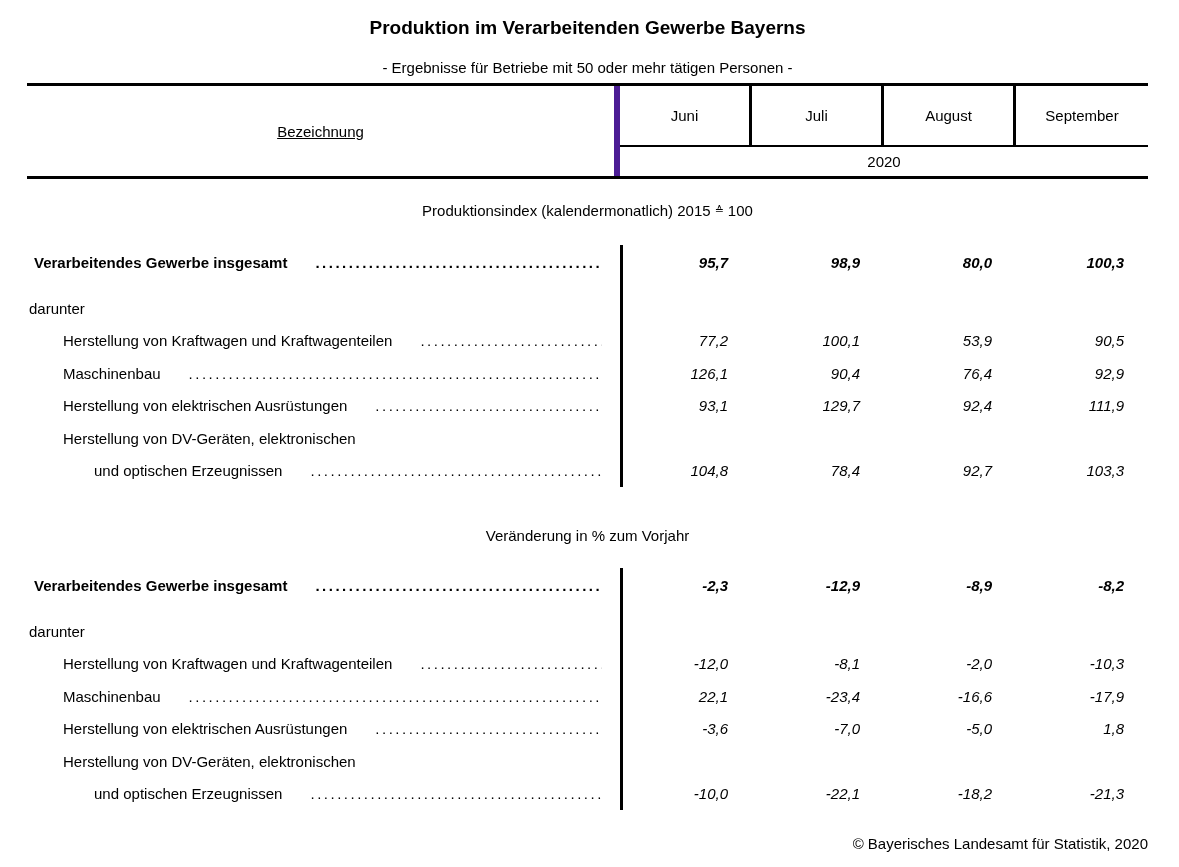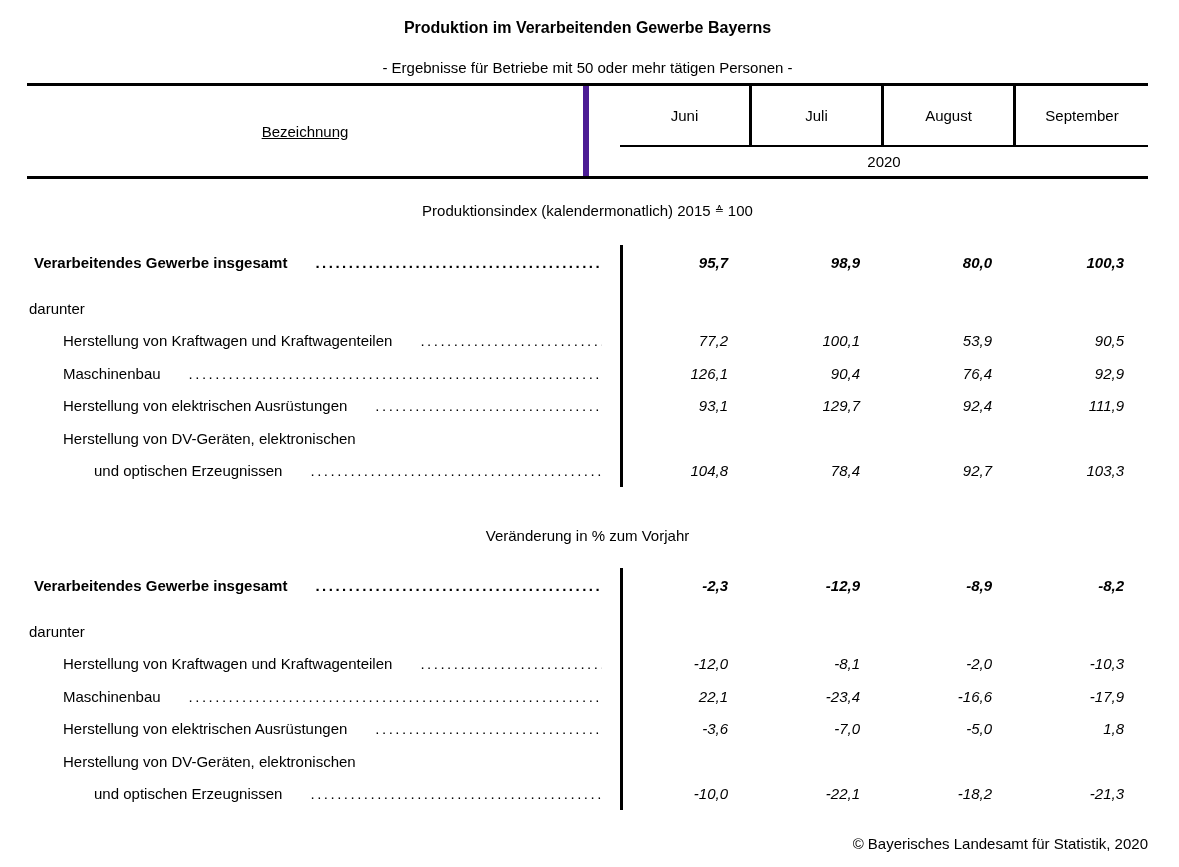--- a/index.html
+++ b/index.html
@@ -7,39 +7,39 @@
     position:relative;
     width:1179px; height:867px;
     background:#ffffff;
     color:#000000;
     font-family:"Liberation Sans", sans-serif;
     font-size:15px;
     overflow:hidden;
   }
   .doc-title {
     position:absolute; top:17px; left:27px; width:1121px;
-    text-align:center; font-size:16px; font-weight:bold; line-height:22px;
+    text-align:center; font-size:19px; font-weight:bold; line-height:22px;
   }
   .doc-subtitle {
     position:absolute; top:58px; left:27px; width:1121px;
     text-align:center; font-size:15px; line-height:20px;
   }
   
   .thead {
     position:absolute; top:83px; left:27px; width:1121px; height:96px;
     box-sizing:border-box;
     border-top:3px solid #000; border-bottom:3px solid #000;
     display:flex;
   }
   .thead-label {
     width:593px; box-sizing:border-box;
     border-right:6px solid #4c1d95;
     display:flex; align-items:center; justify-content:center;text-decoration:underline;
   }
-  .thead-months { flex:1; display:flex; flex-direction:column;padding-left:31px; }
+  .thead-months { flex:1; display:flex; flex-direction:column; }
   .months-row {
     height:61px; box-sizing:border-box;
     border-bottom:2px solid #000;
     display:flex;
   }
   .month-cell {
     width:132px; box-sizing:border-box;
     border-right:3px solid #000;
     display:flex; align-items:center; justify-content:center;
   }

